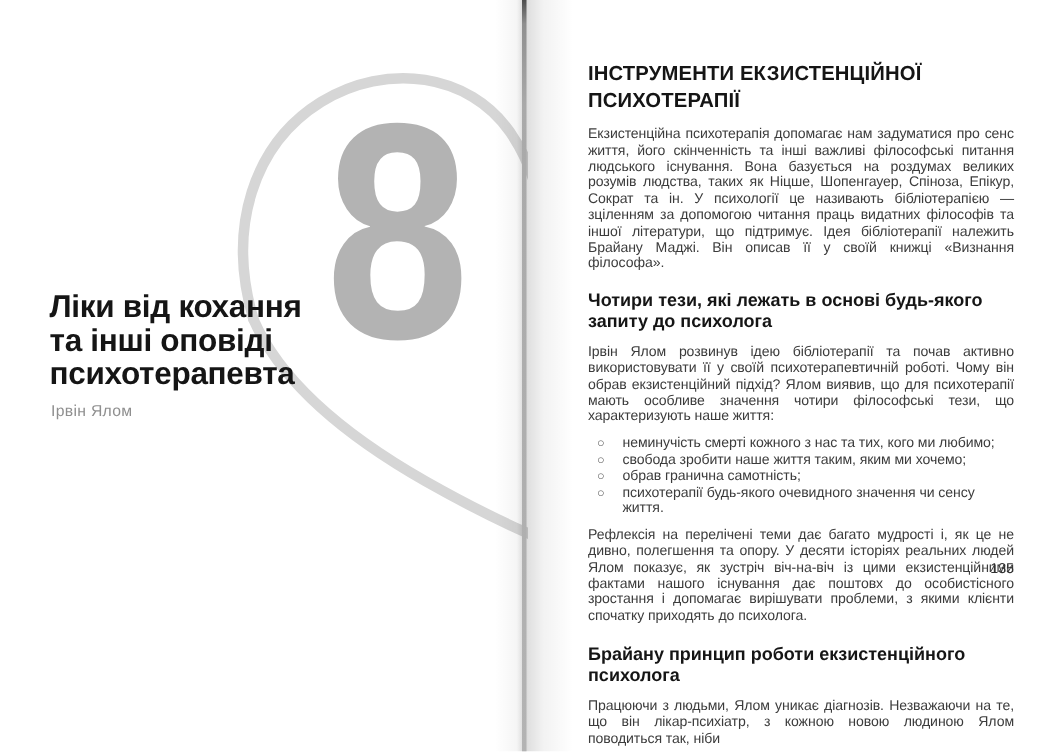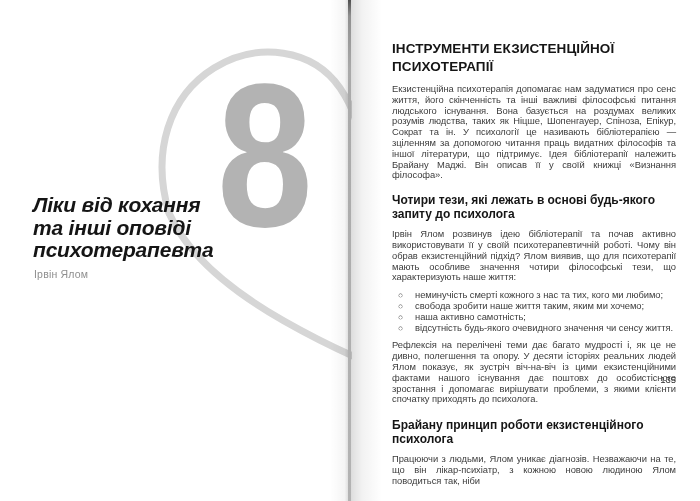--- a/index.html
+++ b/index.html
@@ -9,21 +9,21 @@
   .spread{position:absolute;inset:0;background:#fff;}
 
   
   .page-left{position:absolute;left:0;top:0;width:352px;height:501px;overflow:hidden;background:#fff;}
   .heart-svg{position:absolute;left:0;top:0;color:var(--heart-outline,#d6d6d6);}
   .chapter-number{position:absolute;left:183px;top:70px;width:164px;text-align:center;
        font-size:205px;line-height:170px;font-weight:700;color:var(--chapter-number,#b3b3b3);
        transform:scaleX(.84);transform-origin:center;}
   .chapter-title{position:absolute;left:33px;top:194px;width:220px;
        font-size:21px;line-height:22.5px;font-weight:700;color:var(--heading,#181818);
-       white-space:pre-line;letter-spacing:-.2px;font-style:italic;}
+       white-space:pre-line;letter-spacing:-.2px;}
   .chapter-author{position:absolute;left:34px;top:268px;font-size:10.5px;
        color:var(--author,#8f8f8f);letter-spacing:.2px;}
 
   
   .spine-shade{position:absolute;left:330px;top:0;width:52px;height:501px;z-index:6;pointer-events:none;
        background:linear-gradient(90deg,rgba(0,0,0,0) 0%,rgba(0,0,0,.04) 28%,rgba(0,0,0,.16) 38%,
                   rgba(0,0,0,.12) 43%,rgba(0,0,0,.05) 62%,rgba(0,0,0,0) 100%);}
   .spine-line{position:absolute;left:348px;top:0;width:3px;height:501px;z-index:7;pointer-events:none;
        background:linear-gradient(#4f4f4f 0px,#8f8f8f 16px,#a9a9a9 70px,#b3b3b3 100%);}
 
@@ -76,25 +76,25 @@
       <li>
         <span class="bullet">○</span>
         <span>неминучість смерті кожного з нас та тих, кого ми любимо;</span>
       </li>
       <li>
         <span class="bullet">○</span>
         <span>свобода зробити наше життя таким, яким ми хочемо;</span>
       </li>
       <li>
         <span class="bullet">○</span>
-        <span>наша активно самотність;</span>
+        <span>обрав гранична самотність;</span>
       </li>
       <li>
         <span class="bullet">○</span>
-        <span>відсутність будь-якого очевидного значення чи сенсу життя.</span>
+        <span>психотерапії будь-якого очевидного значення чи сенсу життя.</span>
       </li>
     </ul>
 
 
     <p class="before-h">Рефлексія на перелічені теми дає багато мудрості і, як це не дивно, полегшення та опору. У десяти історіях реальних людей Ялом показує, як зустріч віч-на-віч із цими екзистенційними фактами нашого існування дає поштовх до особистісного зростання і допомагає вирішувати проблеми, з якими клієнти спочатку приходять до психолога.</p>
 
     <h2>Брайану принцип роботи екзистенційного психолога</h2>
 
     <p>Працюючи з людьми, Ялом уникає діагнозів. Незважаючи на те, що він лікар-психіатр, з кожною новою людиною Ялом поводиться так, ніби</p>
 

